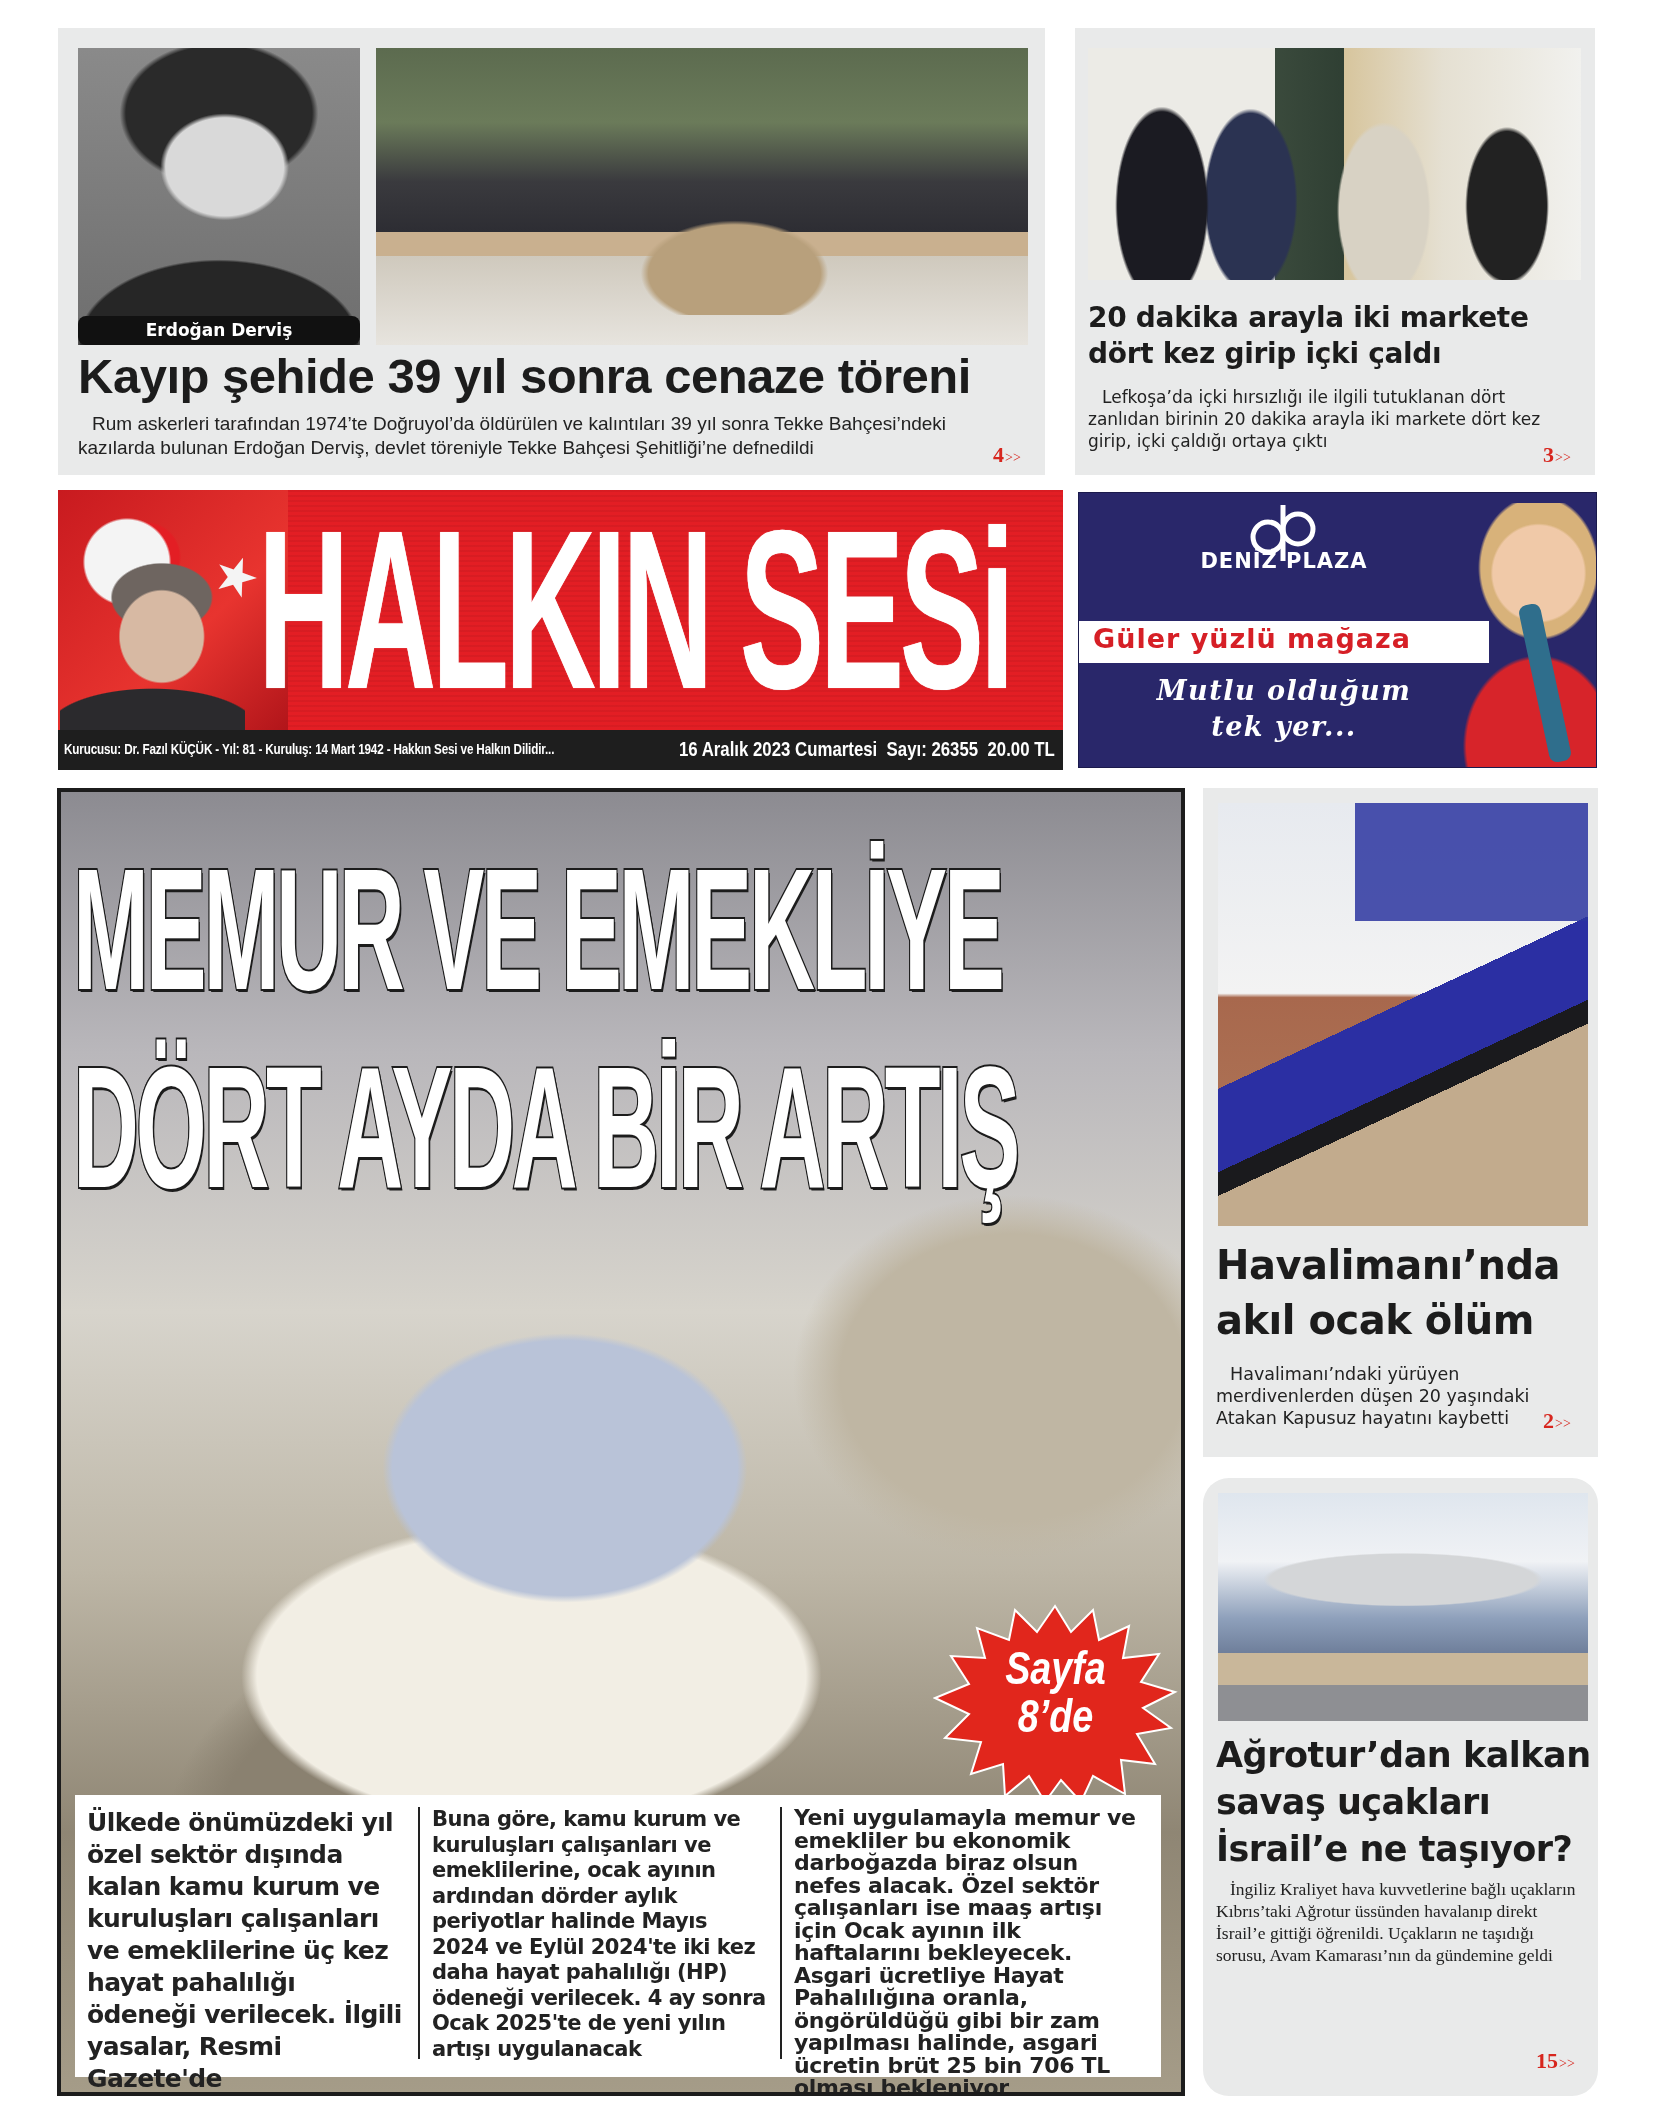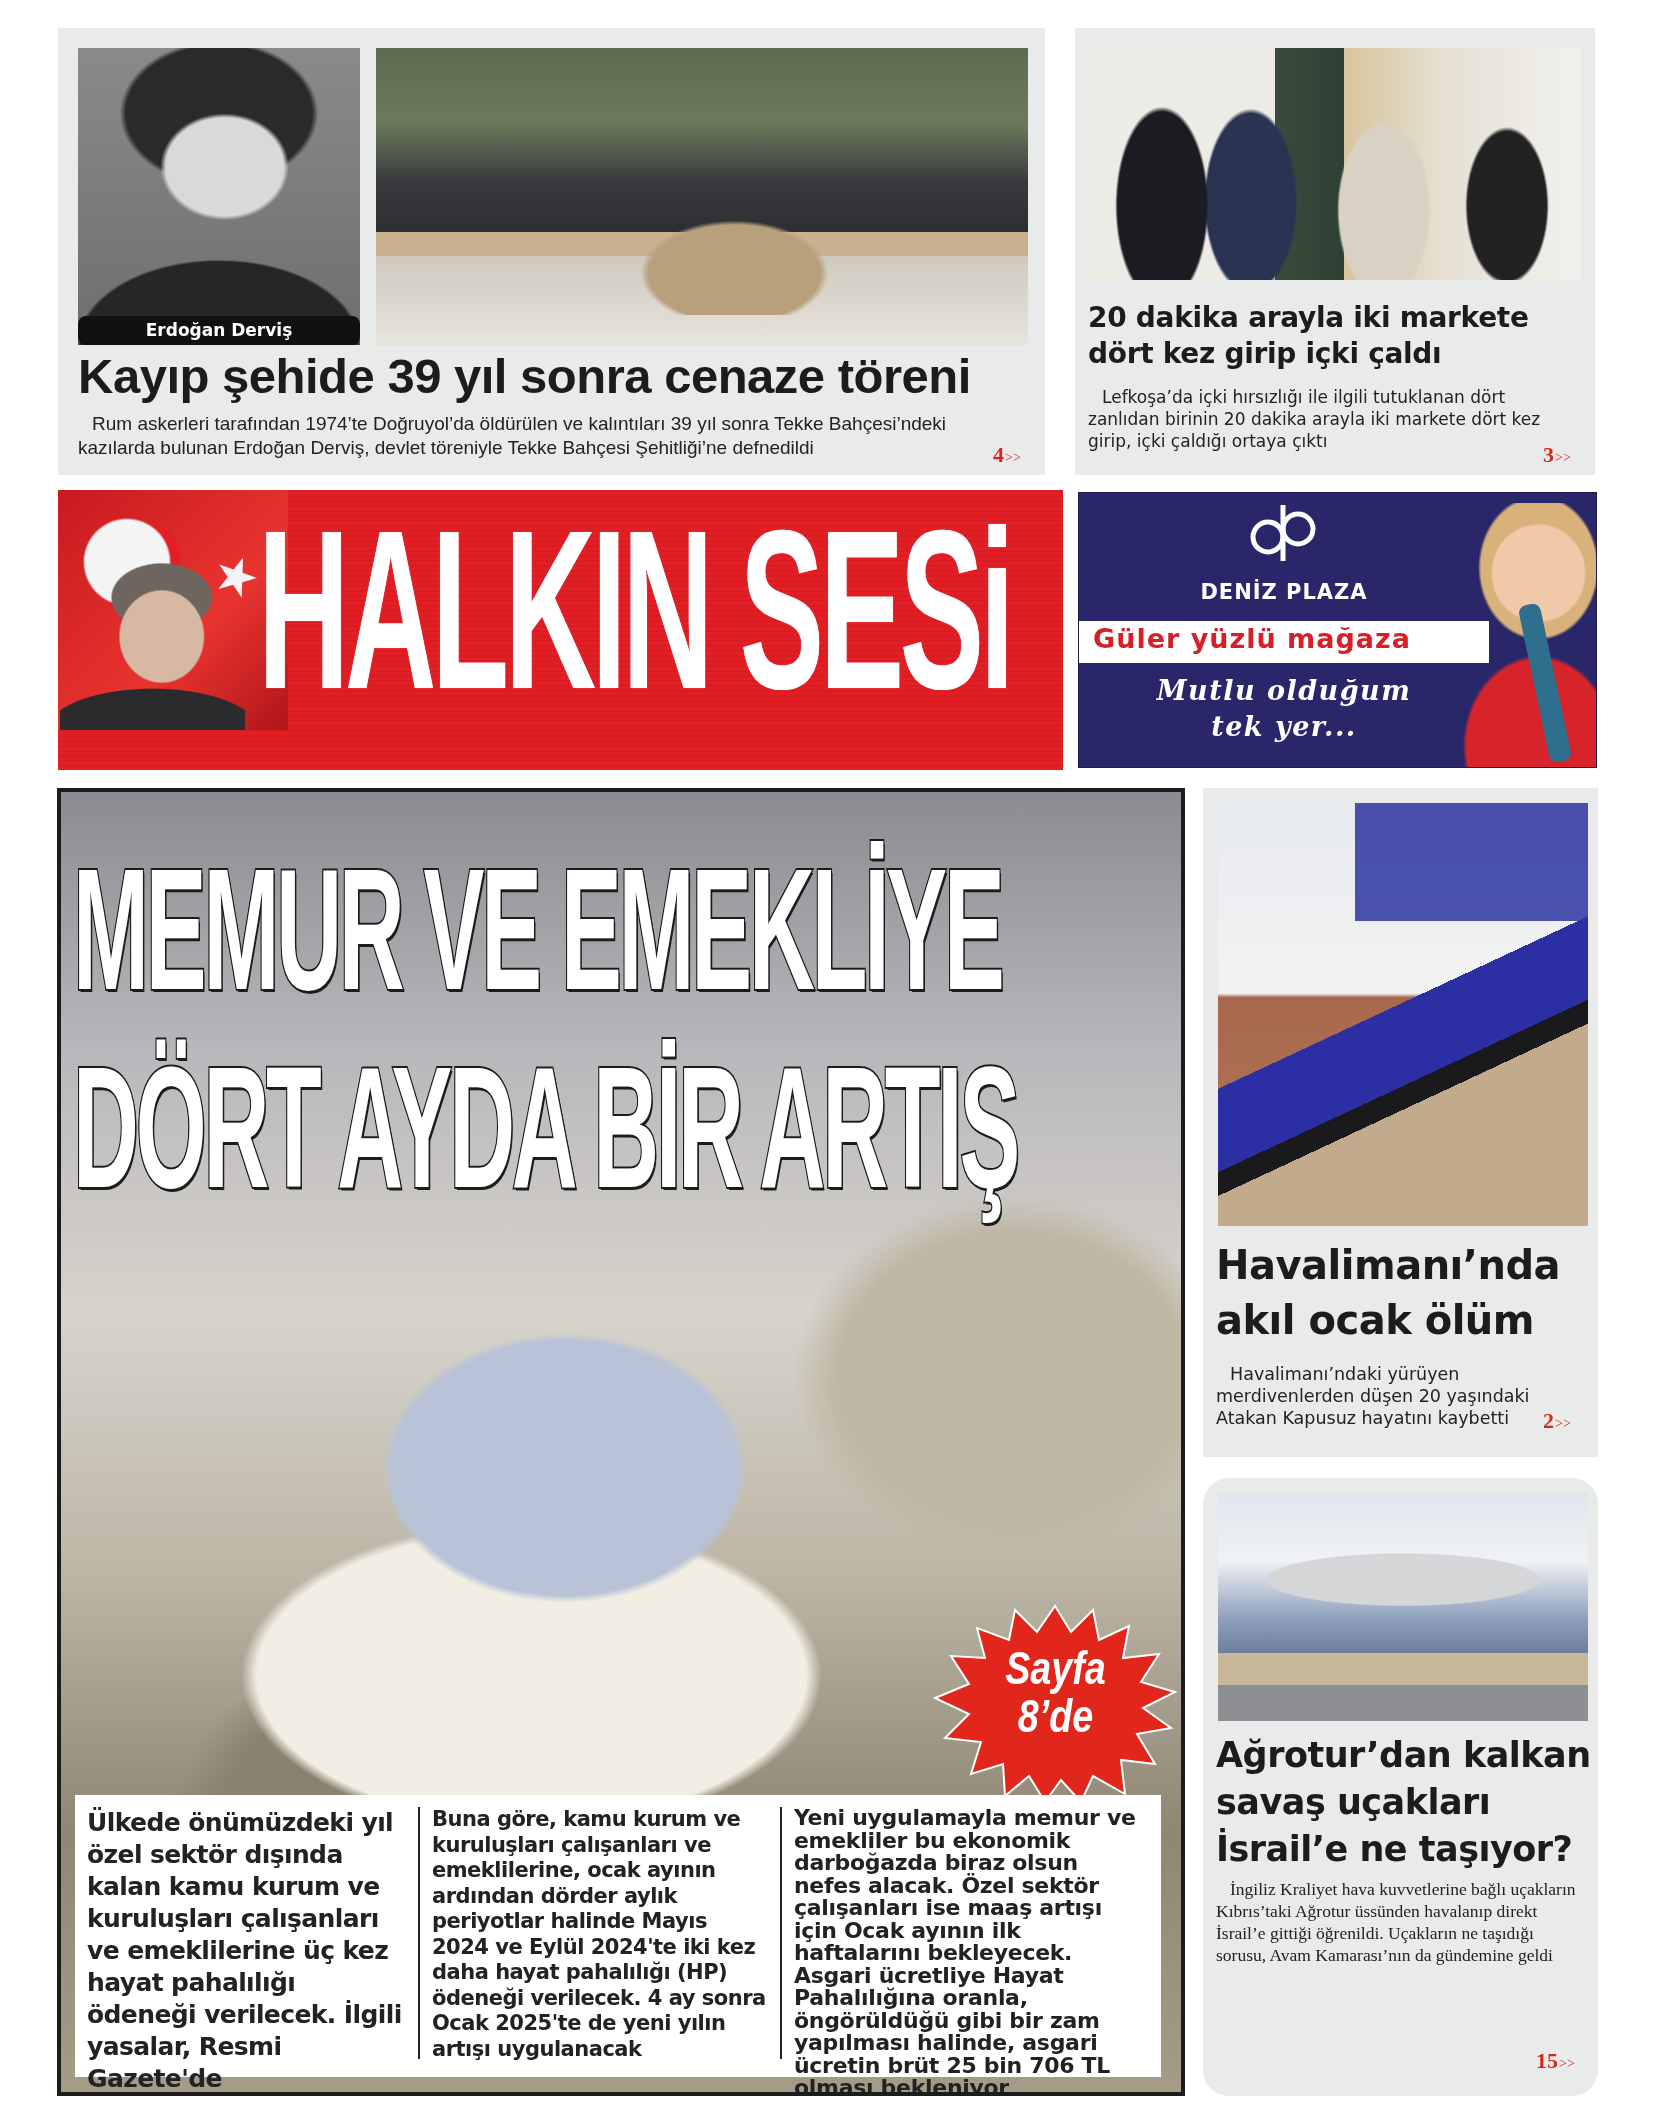--- a/index.html
+++ b/index.html
@@ -69,21 +69,21 @@
     font-family: "Liberation Sans", sans-serif; font-weight: bold; color: #fff; font-size: 226px; line-height: 224px;
     letter-spacing: -8px; transform: scaleX(0.56); transform-origin: left top; white-space: nowrap; text-shadow: 0 0 1px #fff; }
   #masthead .info-bar { position: absolute; left: 0; bottom: 0; width: 100%; height: 40px; background: #1e1e1e; color: #fff;
     font-family: "Liberation Sans", sans-serif; font-weight: bold; white-space: nowrap; }
   #masthead .founder-line { position: absolute; left: 6px; top: 10px; font-size: 15px; transform: scaleX(0.78); transform-origin: left center; letter-spacing: -0.2px; }
   #masthead .issue-line { position: absolute; right: 8px; top: 7px; font-size: 21px; transform: scaleX(0.8); transform-origin: right center; }
 
   
   #ad { position: absolute; left: 1078px; top: 492px; width: 519px; height: 276px; background: #29276a; overflow: hidden; border: 1px solid #1b1a4c; }
   #ad .logo-mark { position: absolute; left: 164px; top: 10px; width: 80px; height: 60px; }
-  #ad .brand { position: absolute; left: 105px; top: 87px; width: 200px; text-align: center; color: #fff; font-weight: bold; font-size: 21px; letter-spacing: 1px; }
+  #ad .brand { position: absolute; left: 105px; top: 56px; width: 200px; text-align: center; color: #fff; font-weight: bold; font-size: 21px; letter-spacing: 1px; }
   #ad .since { position: absolute; left: 105px; top: 102px; width: 200px; text-align: center; color: #fff; font-weight: bold; font-size: 11px; margin-top: 48px; }
   #ad .slogan-band { position: absolute; left: 0; top: 128px; width: 410px; height: 42px; background: #fff; }
   #ad .slogan { position: absolute; left: 14px; top: 130px; color: #d61f26; font-weight: bold; font-size: 27px; letter-spacing: 1px; white-space: nowrap; }
   #ad .tagline { position: absolute; left: 40px; top: 180px; width: 330px; text-align: center; color: #fff;
     font-family: "DejaVu Serif", serif; font-style: italic; font-weight: bold; font-size: 27px; line-height: 36px; letter-spacing: 1.5px; }
   #ad .girl { position: absolute; right: -10px; top: 10px; width: 150px; height: 270px;
     background:
       radial-gradient(ellipse 38% 22% at 55% 26%, #f0c9a8 0 80%, transparent 84%),
       radial-gradient(ellipse 48% 32% at 55% 24%, #d8b27a 0 80%, transparent 84%),
       radial-gradient(ellipse 60% 40% at 55% 90%, #d7242a 0 80%, transparent 84%); }
@@ -161,20 +161,26 @@
   <div class="page-ref">
     <span>3</span><span class="arrows">&gt;&gt;</span>
   </div>
 </div>
 
 <div id="masthead">
   <div class="flag"></div>
   <div class="star">★</div>
   <div class="founder"></div>
   <div class="title">HALKIN SESi</div>
+  <div class="info-bar">
+    <div class="founder-line">Kurucusu: Dr. Fazıl KÜÇÜK - Yıl: 81 - Kuruluş: 14 Mart 1942 - Hakkın Sesi ve Halkın Dilidir...</div>
+    <div class="issue-line">
+      <span>16 Aralık 2023 Cumartesi</span>&nbsp;&nbsp;<span>Sayı: 26355</span>&nbsp;&nbsp;<span>20.00 TL</span>
+    </div>
+  </div>
 </div>
 
 <div id="ad">
   <svg class="logo-mark" viewBox="0 0 80 60">
     <path d="M40 2 V58" stroke="#fff" stroke-width="5" fill="none"></path>
     <circle cx="25" cy="34" r="15" stroke="#fff" stroke-width="5" fill="none"></circle>
     <circle cx="55" cy="26" r="15" stroke="#fff" stroke-width="5" fill="none"></circle>
   </svg>
   <div class="brand">DENİZ PLAZA</div>
   <div class="since">Since 1941</div>

